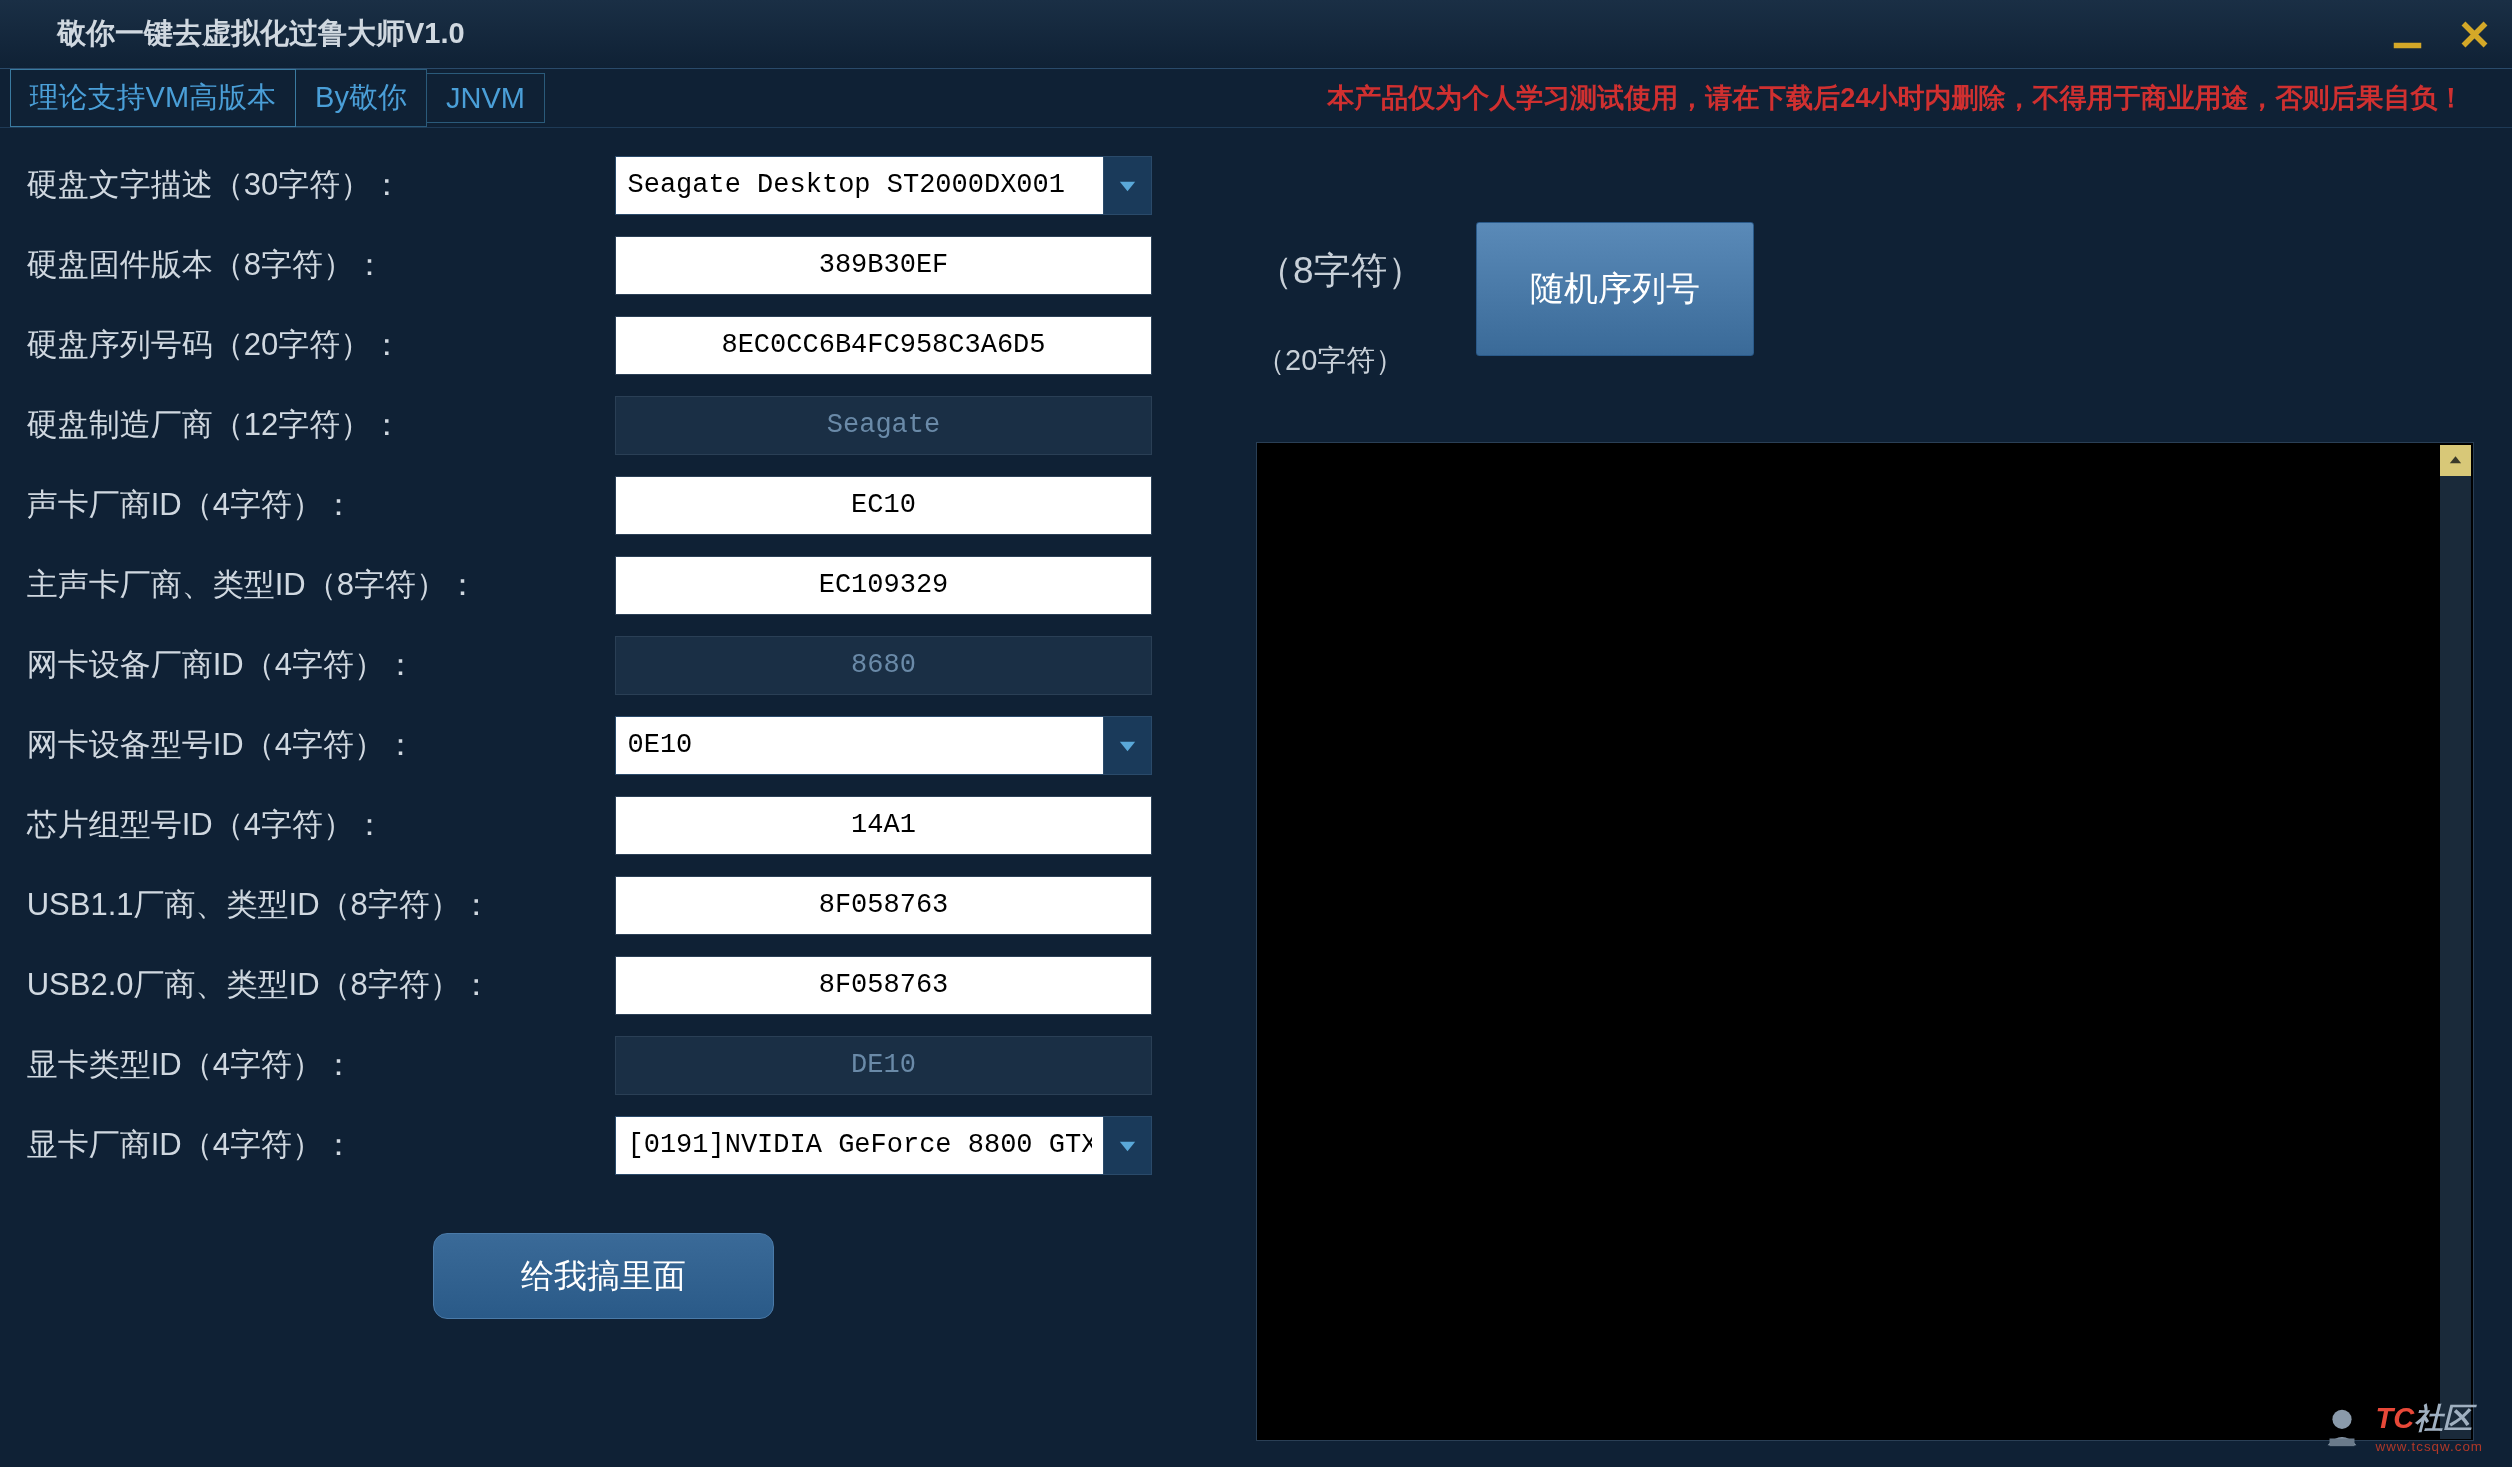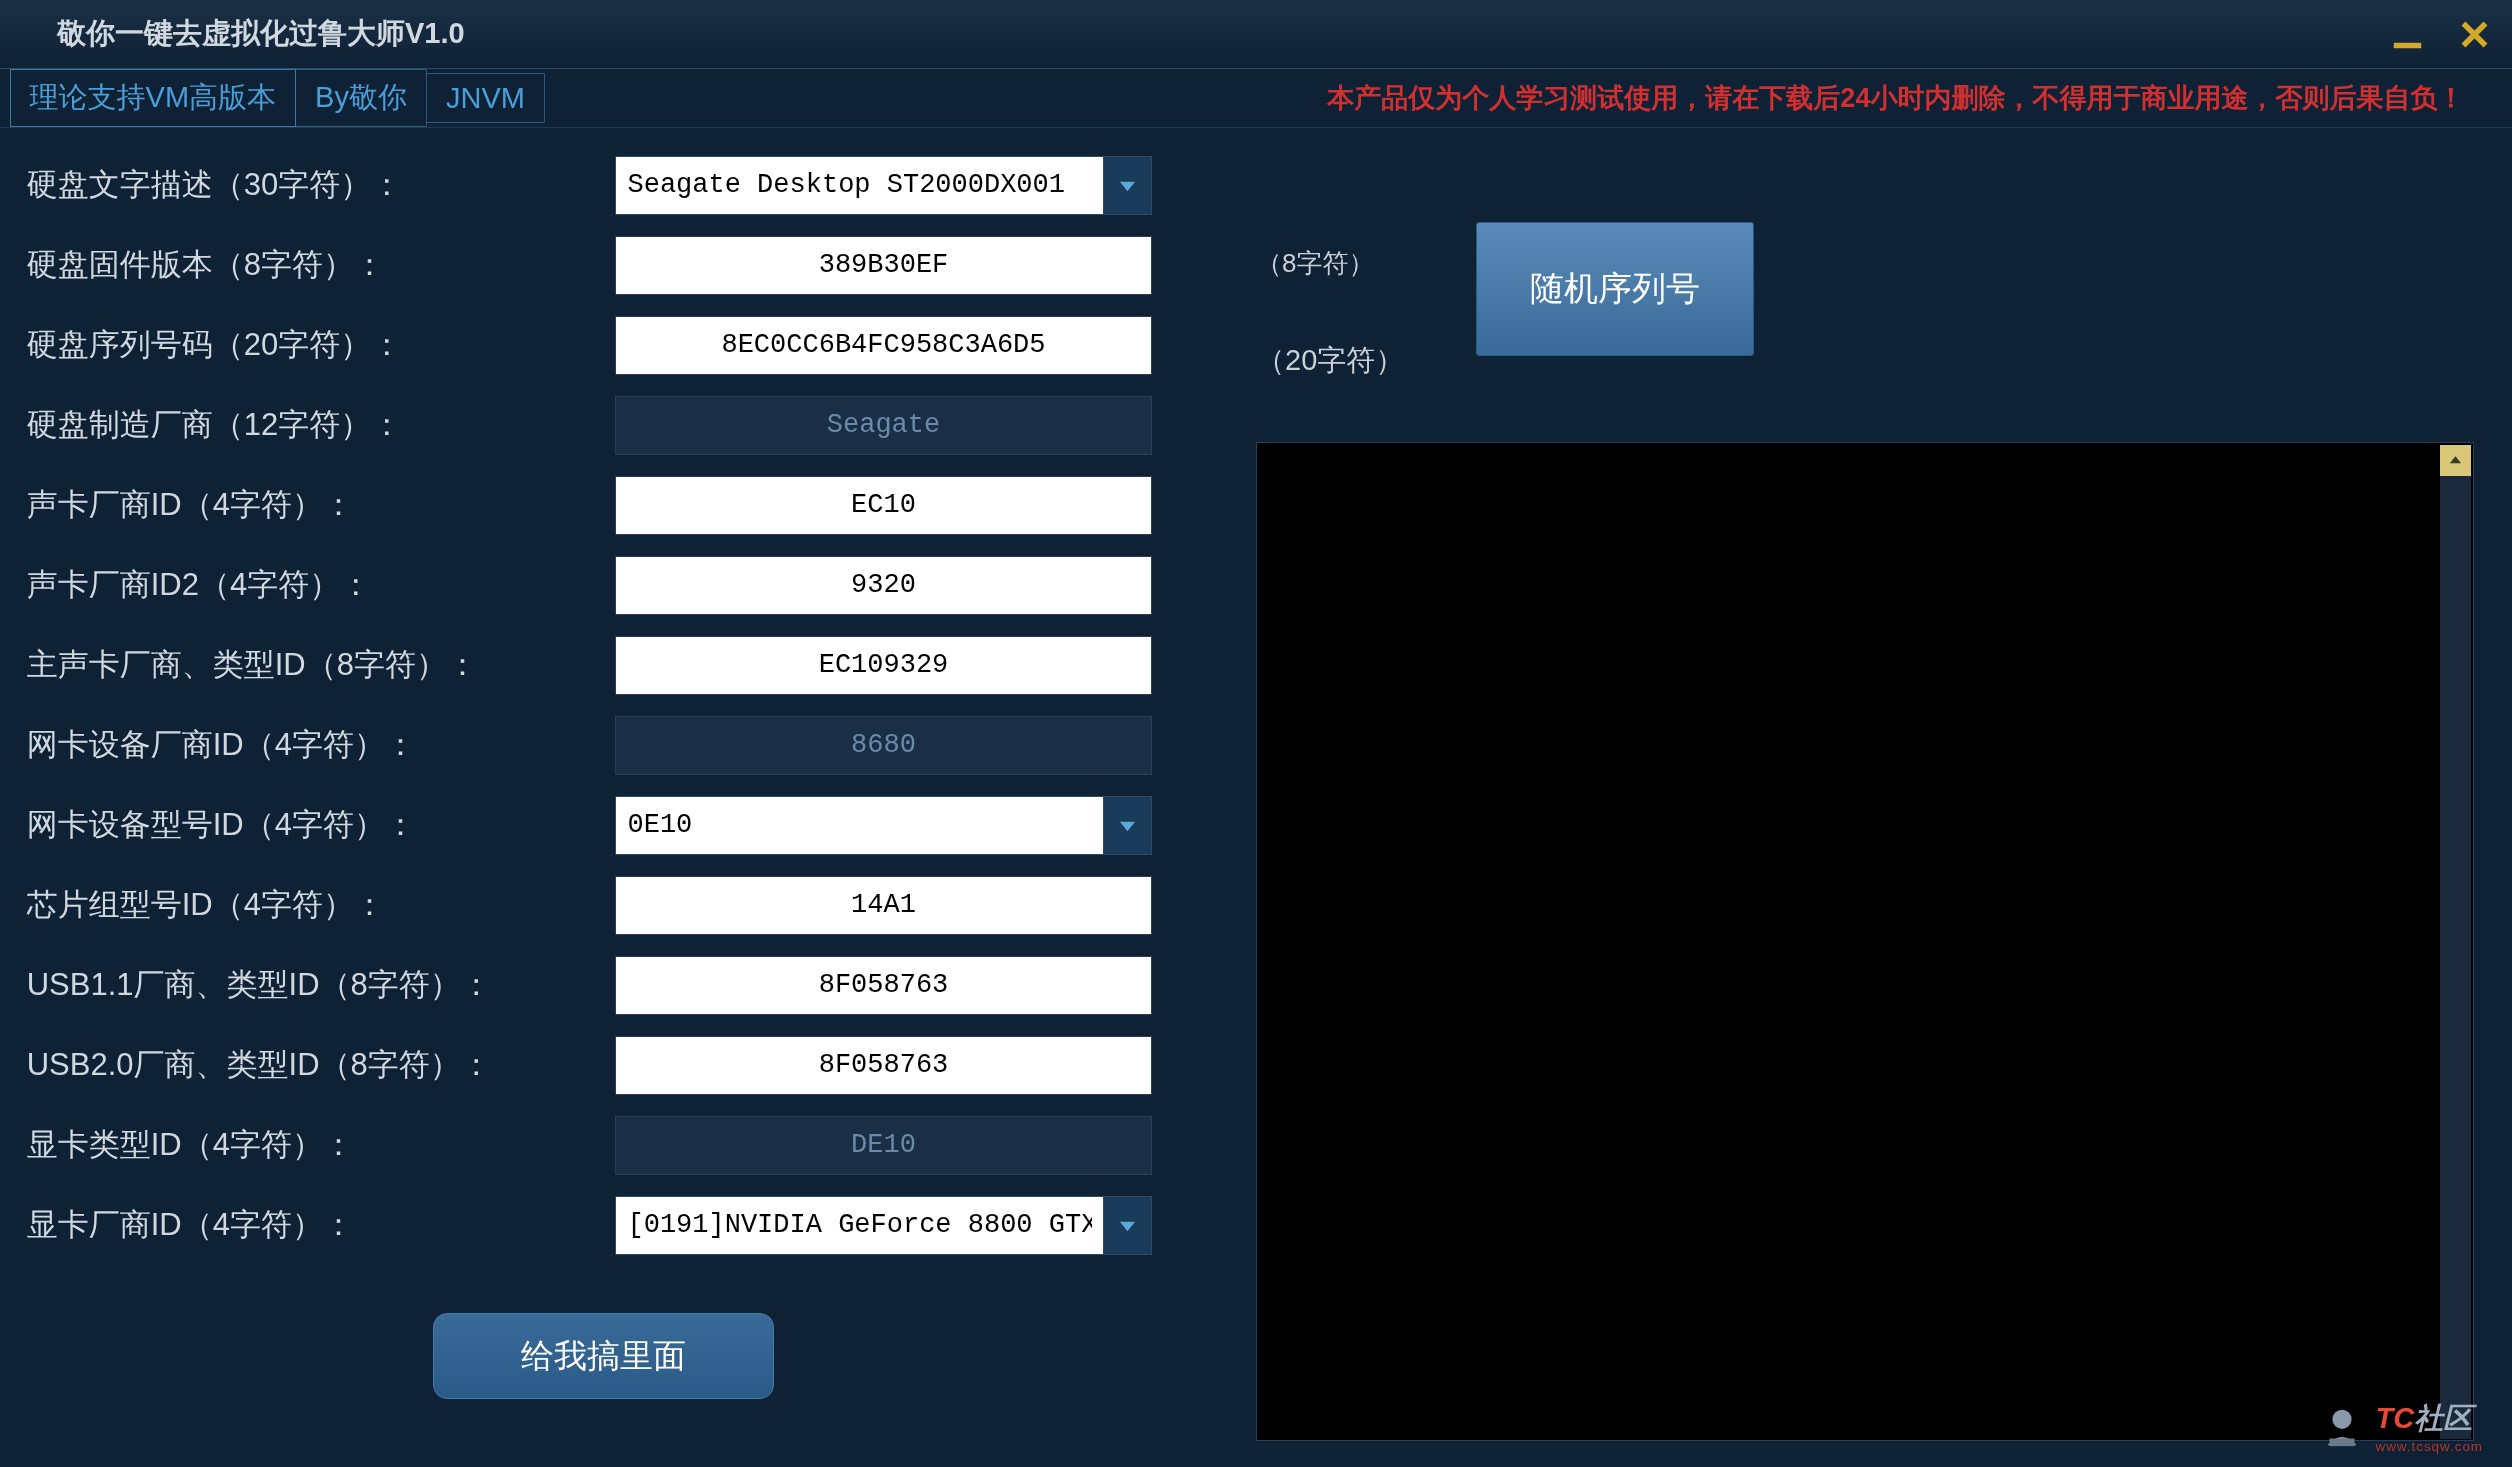--- a/index.html
+++ b/index.html
@@ -165,21 +165,21 @@
   align-items: center;
   justify-content: center;
   cursor: pointer;
   border-radius: 2.9px;
 }
 .hint-8 {
   position: absolute;
   left: 0;
   top: 101px;
   color: #c8d0d8;
-  font-size: 26px;
+  font-size: 37px;
 }
 .hint-20 {
   position: absolute;
   left: 0;
   top: 196px;
   color: #c8d0d8;
   font-size: 29px;
 }
 .output-panel {
   flex: 1;
@@ -315,24 +315,20 @@
       <div class="form-row">
         <div class="form-label">硬盘制造厂商（12字符）：</div>
         <input class="form-input readonly" readonly="" value="Seagate" style="">
       </div>
 
       <div class="form-row">
         <div class="form-label">声卡厂商ID（4字符）：</div>
         <input class="form-input" value="EC10" style="">
       </div>
 
-      <div class="form-row">
-        <div class="form-label">声卡厂商ID2（4字符）：</div>
-        <input class="form-input" value="9320" style="">
-      </div>
 
       <div class="form-row">
         <div class="form-label">主声卡厂商、类型ID（8字符）：</div>
         <input class="form-input" value="EC109329" style="">
       </div>
 
       <div class="form-row">
         <div class="form-label">网卡设备厂商ID（4字符）：</div>
         <input class="form-input readonly" readonly="" value="8680" style="">
       </div>

